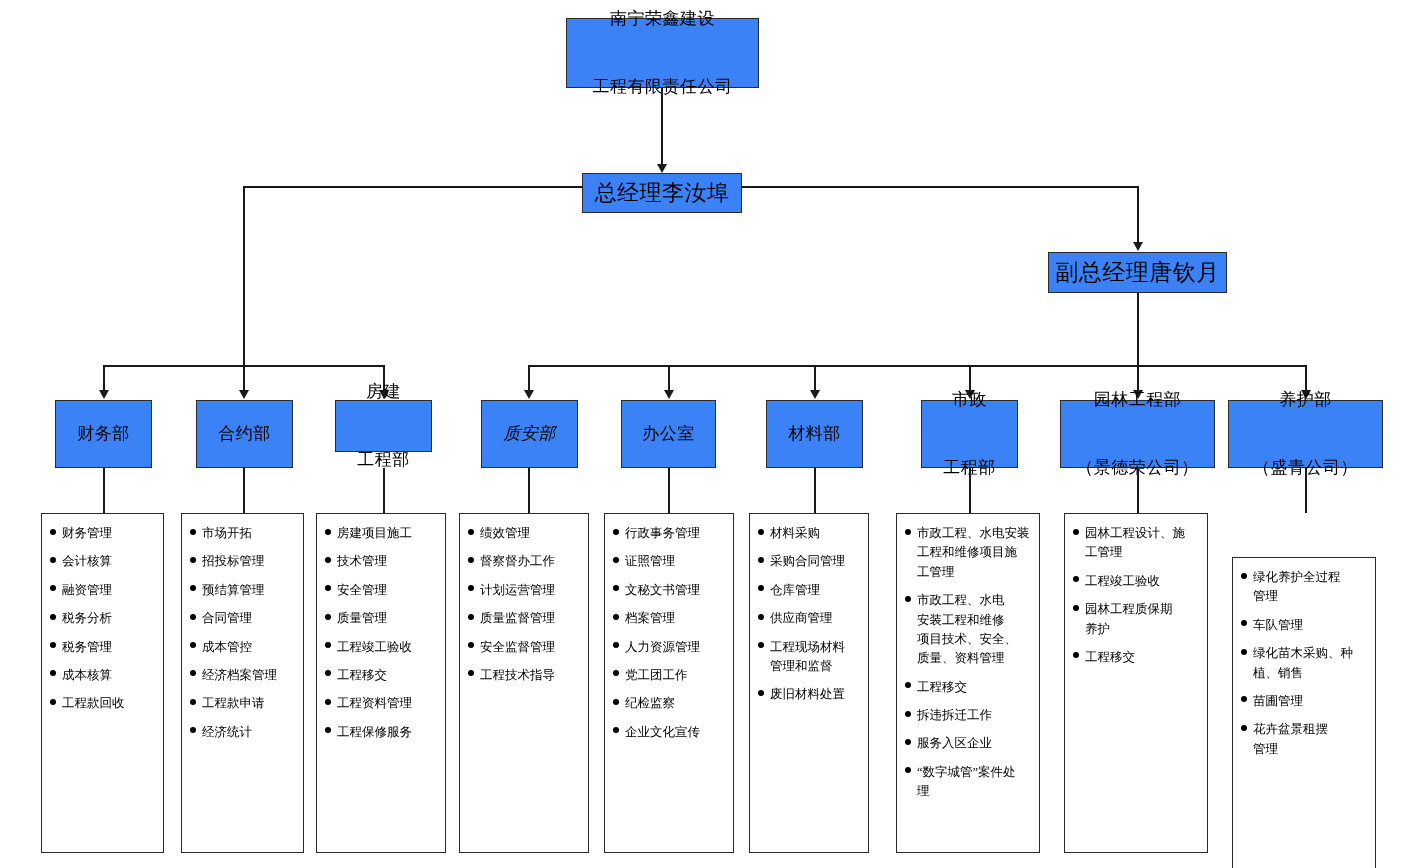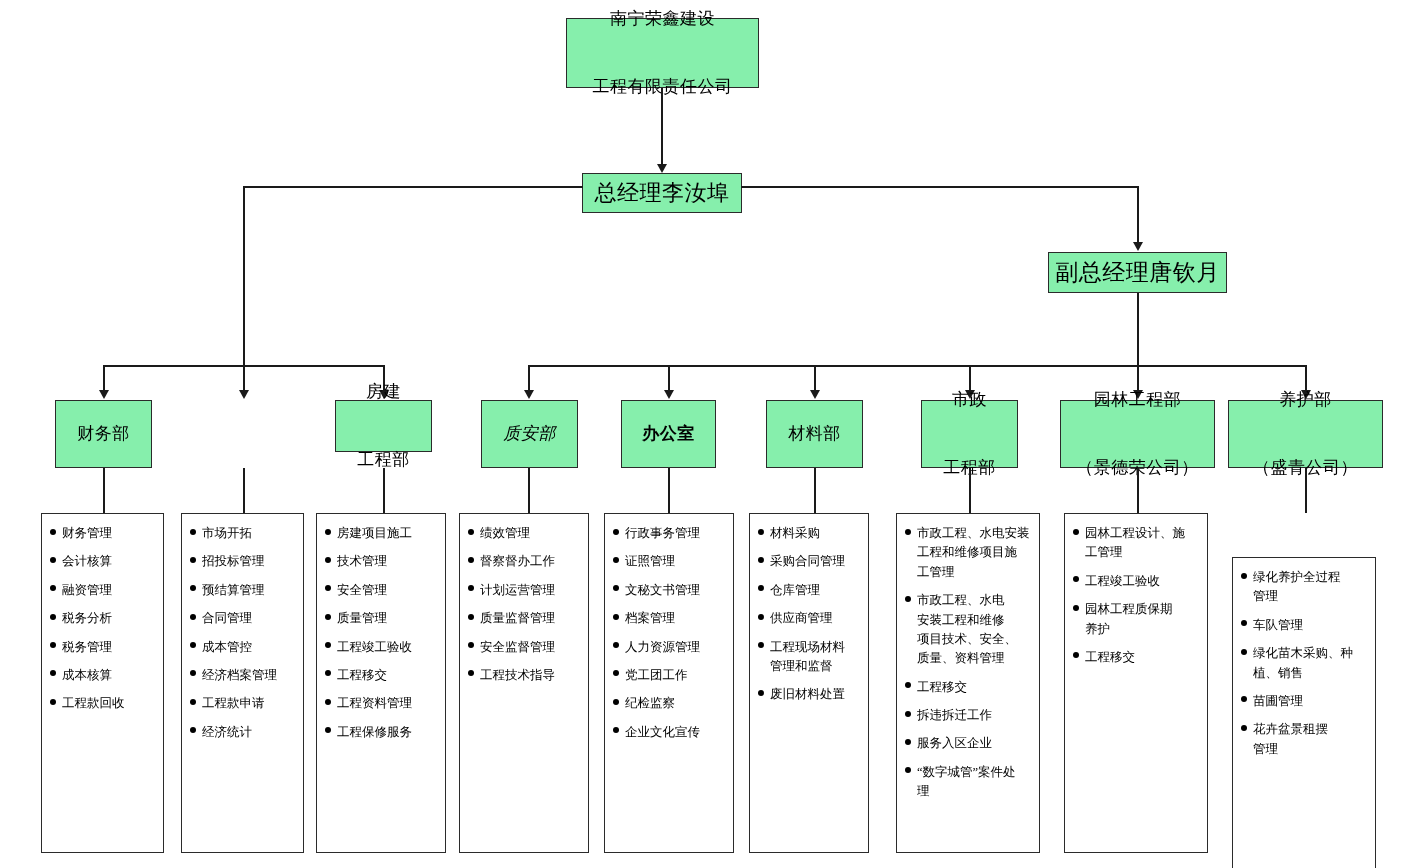--- a/index.html
+++ b/index.html
@@ -13,21 +13,21 @@
     height:868px;
     overflow:hidden;
     background:#ffffff;
   }
 
   
   .node{
     position:absolute;
     box-sizing:border-box;
     border:1.5px solid #2b2b2b;
-    background:#86efac;
+    background:#3b82f6;
     display:flex;
     flex-direction:column;
     align-items:center;
     justify-content:center;
     text-align:center;
     line-height:1.45;
     letter-spacing:0.5px;
     gap:43px;
   }
   .node .ln{display:block;white-space:nowrap;}
@@ -132,31 +132,34 @@
   <div class="vline" style="left:1137px;top:365px;height:28px;"></div>
   <div class="arrow" style="left:1133px;top:390px;"></div>
 
   <div class="vline" style="left:1305px;top:365px;height:28px;"></div>
   <div class="arrow" style="left:1301px;top:390px;"></div>
 
   <div class="node node-dept" style="left:55px;top:400px;width:97px;height:68px;">
     <span class="ln">财务部</span>
   </div>
 
+  <div class="node node-dept" style="left:196px;top:400px;width:97px;height:68px;">
+    <span class="ln">合约部</span>
+  </div>
 
   <div class="node node-dept" style="left:335px;top:400px;width:97px;height:52px;text-align:right;">
     <span class="ln">房建</span>
     <span class="ln">工程部</span>
   </div>
 
   <div class="node node-dept" style="left:481px;top:400px;width:97px;height:68px;font-style:italic;">
     <span class="ln">质安部</span>
   </div>
 
-  <div class="node node-dept" style="left:621px;top:400px;width:95px;height:68px;font-weight:bold;">
+  <div class="node node-dept" style="left:621px;top:400px;width:95px;height:68px;">
     <span class="ln">办公室</span>
   </div>
 
   <div class="node node-dept" style="left:766px;top:400px;width:97px;height:68px;">
     <span class="ln">材料部</span>
   </div>
 
   <div class="node node-dept" style="left:921px;top:400px;width:97px;height:68px;">
     <span class="ln">市政</span>
     <span class="ln">工程部</span>

